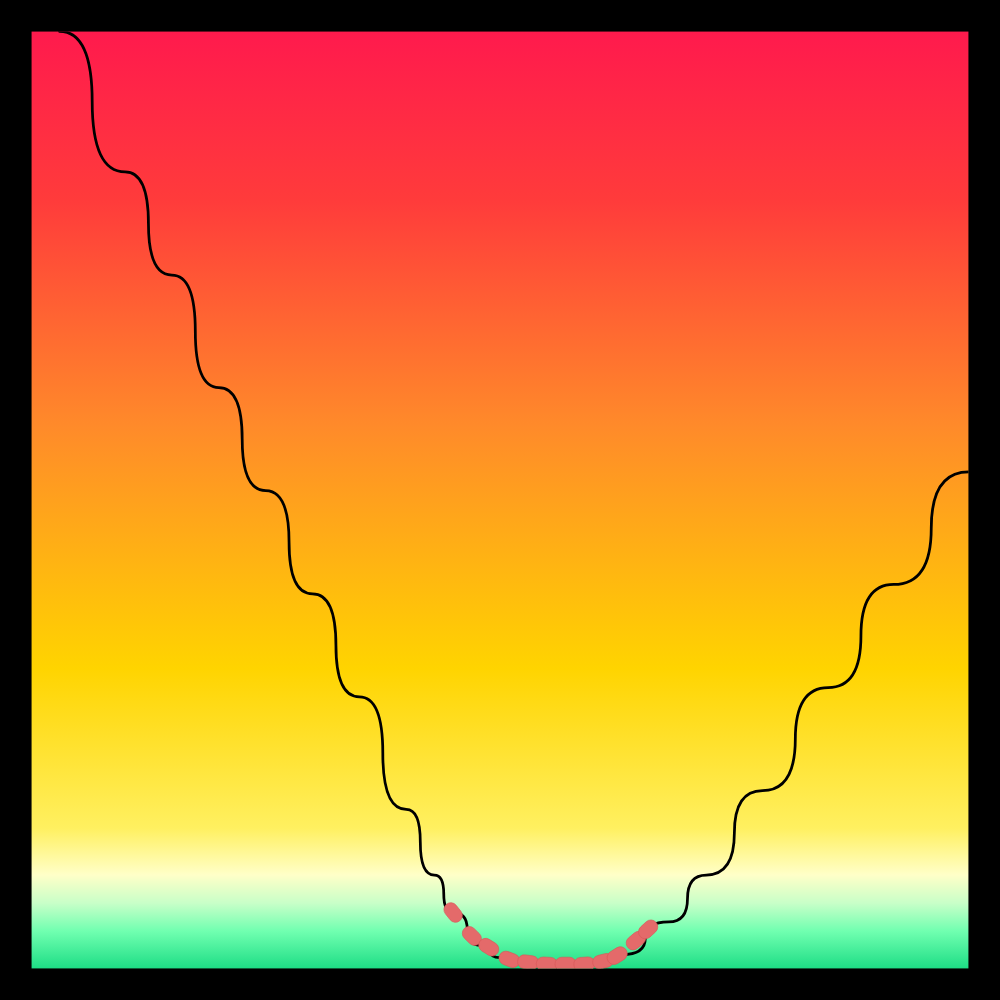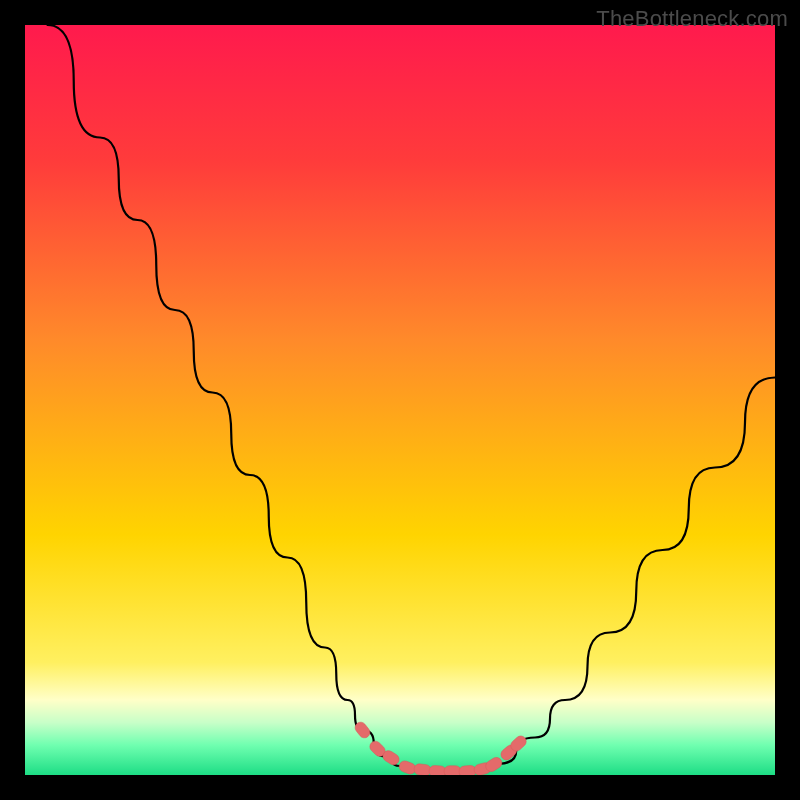--- a/index.html
+++ b/index.html
@@ -66,14 +66,13 @@
           <rect x="404.00000000000006" y="740.75" width="17" height="11" rx="5.5" ry="5.5" fill="#e46a6a" stroke="#d85a5a" stroke-width="0.5" transform="rotate(2.862405226111753 412.50000000000006 746.25)"></rect>
           <rect x="418.99999999999994" y="740.75" width="17" height="11" rx="5.5" ry="5.5" fill="#e46a6a" stroke="#d85a5a" stroke-width="0.5" transform="rotate(0 427.49999999999994 746.25)"></rect>
           <rect x="434" y="740.75" width="17" height="11" rx="5.5" ry="5.5" fill="#e46a6a" stroke="#d85a5a" stroke-width="0.5" transform="rotate(-4.28915332881901 442.5 746.25)"></rect>
           <rect x="449" y="738.5" width="17" height="11" rx="5.5" ry="5.5" fill="#e46a6a" stroke="#d85a5a" stroke-width="0.5" transform="rotate(-14.420773127510984 457.5 744)"></rect>
           <rect x="460.25" y="734" width="17" height="11" rx="5.5" ry="5.5" fill="#e46a6a" stroke="#d85a5a" stroke-width="0.5" transform="rotate(-32.15229514128234 468.75 739.5)"></rect>
           <rect x="475.25" y="722" width="17" height="11" rx="5.5" ry="5.5" fill="#e46a6a" stroke="#d85a5a" stroke-width="0.5" transform="rotate(-40.31410016049736 483.75 727.5)"></rect>
           <rect x="484.99999999999994" y="713" width="17" height="11" rx="5.5" ry="5.5" fill="#e46a6a" stroke="#d85a5a" stroke-width="0.5" transform="rotate(-42.70938995736164 493.49999999999994 718.5)"></rect>
         </g>
     </svg>
   </div>
-  <div class="watermark">TheBottleneck.com</div>
 </div>
 
 </body></html>

